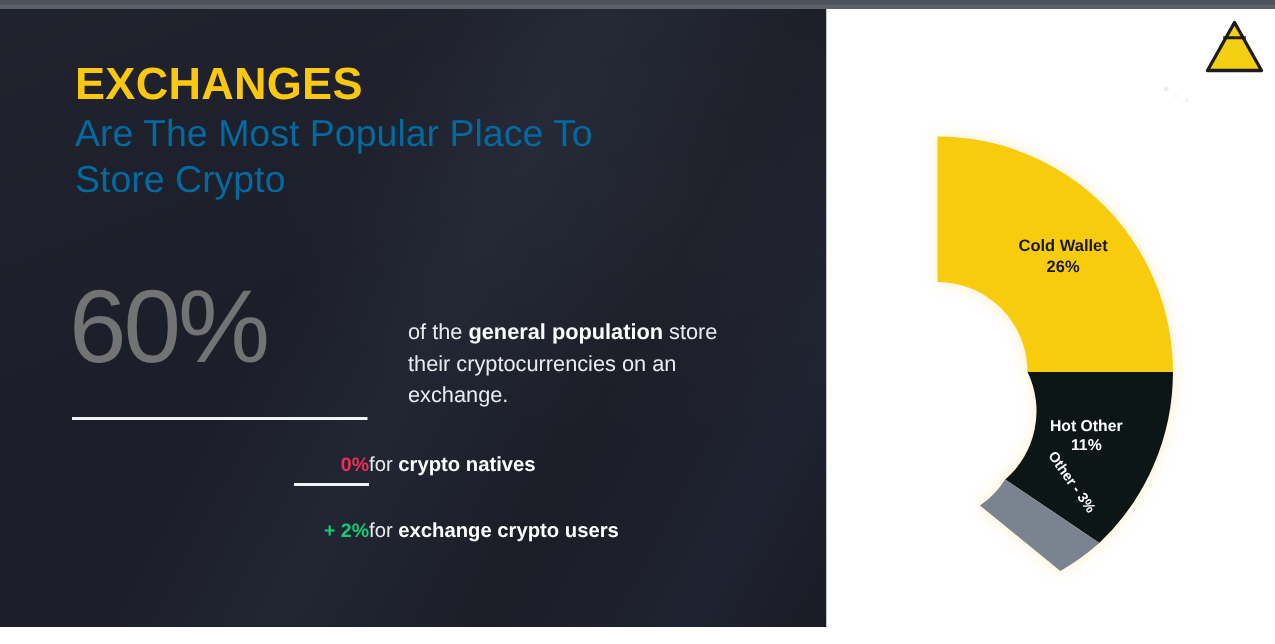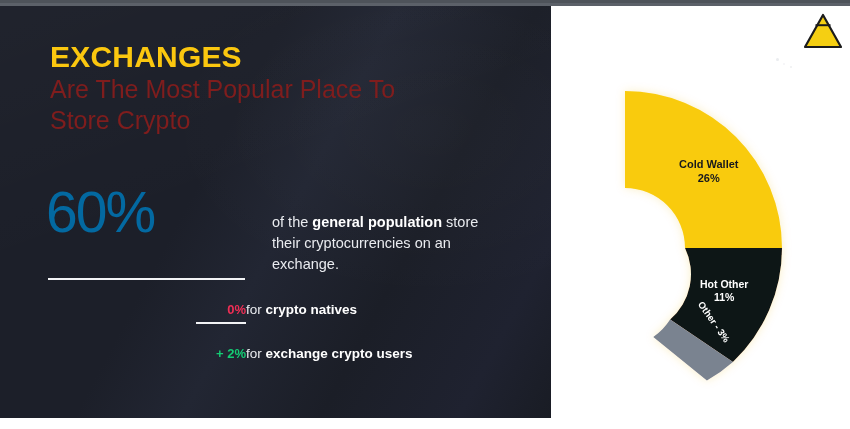--- a/index.html
+++ b/index.html
@@ -69,42 +69,42 @@
     font-size: 30px;
     font-weight: bold;
     letter-spacing: 0.2px;
     color: #fbc70f;
     line-height: 1.0;
     margin: 0 0 2px 0;
   }
   .subhead {
     font-size: 25px;
     font-weight: normal;
-    color: #7f1d1d;
+    color: #0369a1;
     line-height: 1.22;
     margin: 0;
     max-width: 400px;
   }
 
   
   .stat-wrap {
     position: absolute;
     left: 46px;
     top: 186px;
     width: 460px;
     z-index: 3;
   }
   .stat-row {
     display: flex;
     align-items: flex-start;
   }
   .big-number {
-    font-size: 57px;
+    font-size: 69px;
     font-weight: 300;
-    color: #0369a1;
+    color: #737373;
     line-height: 0.92;
     letter-spacing: -2px;
     width: 200px;
     text-align: left;
     white-space: nowrap;
   }
   .stat-desc {
     font-size: 14.5px;
     color: #e9ebef;
     line-height: 1.45;

